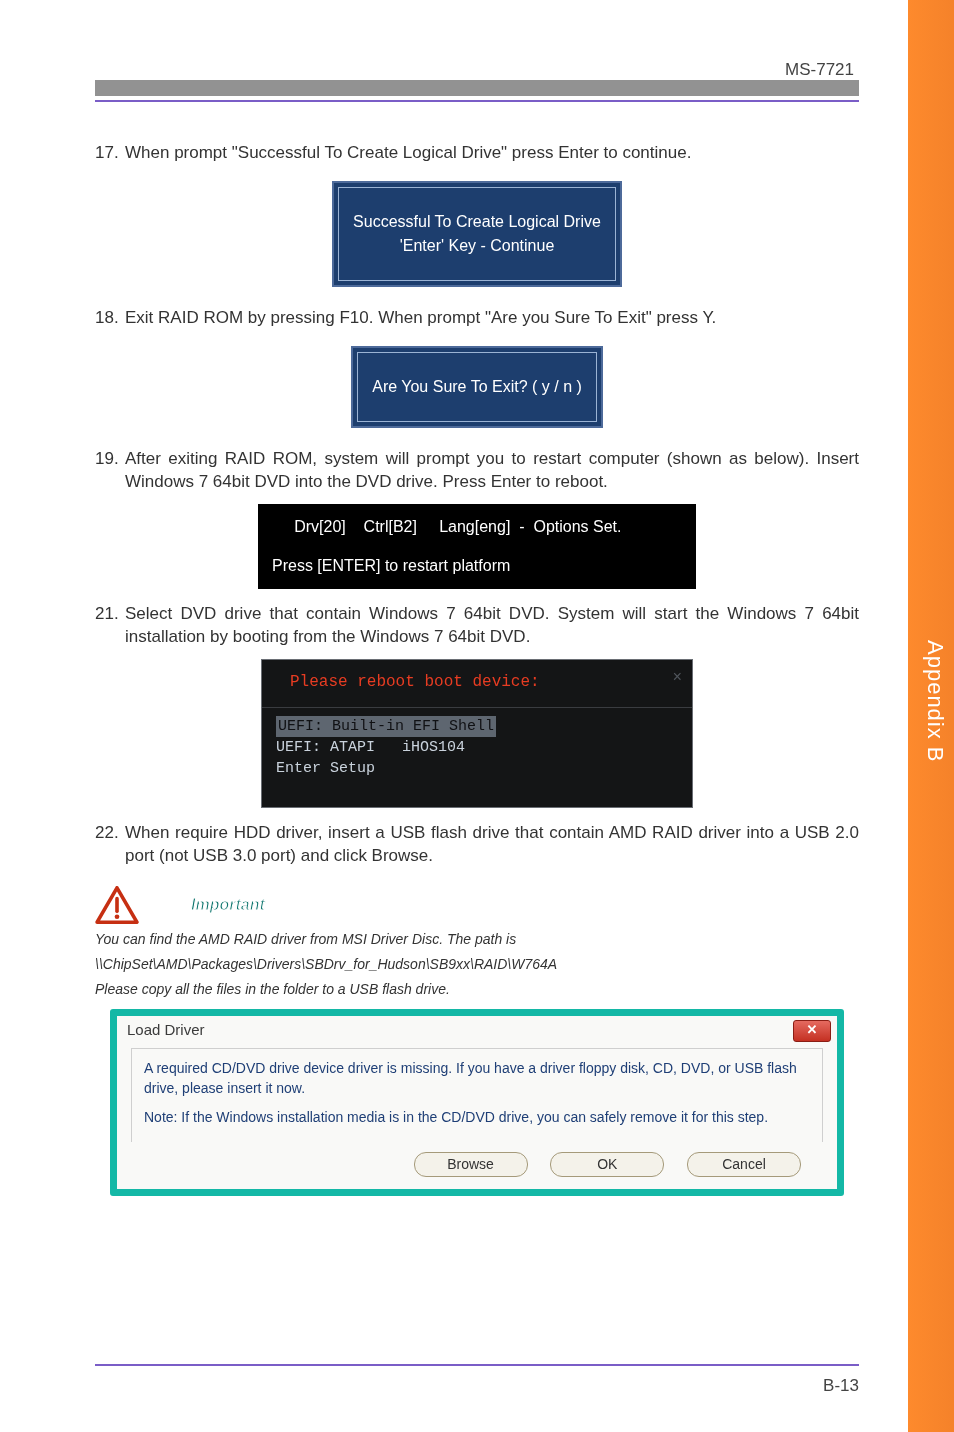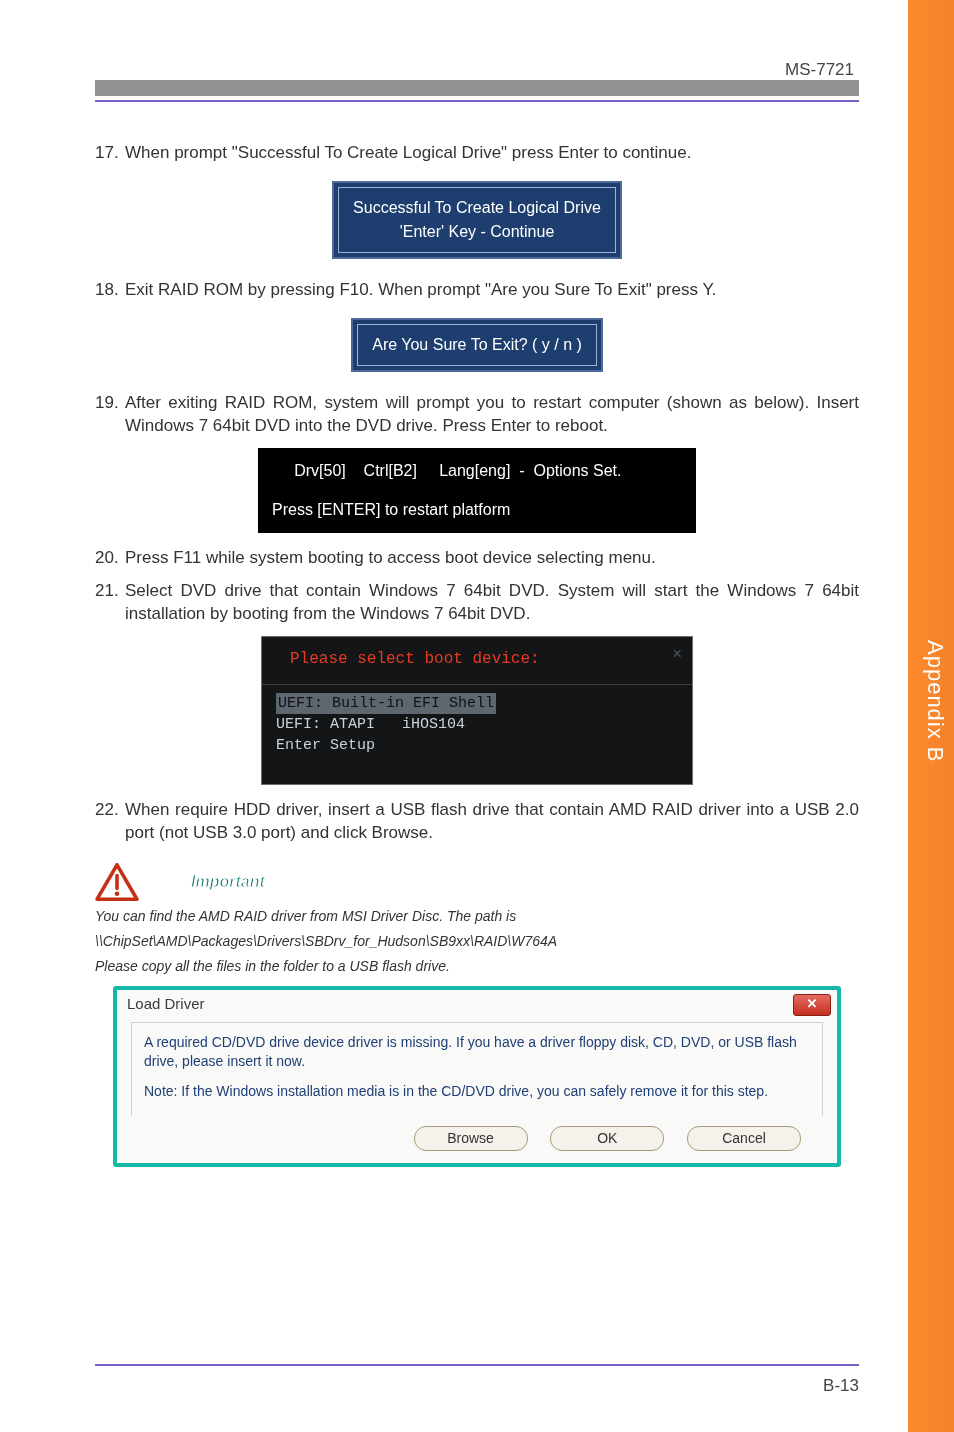--- a/index.html
+++ b/index.html
@@ -60,21 +60,21 @@
     background: #1d3e6e;
     display: inline-block;
     padding: 4px;
     margin: 6px auto;
   }
   .dialog-blue-inner {
     border: 1px solid #9bb3d4;
     color: #fff;
     text-align: center;
     font-size: 16px;
-    padding: 8px 14px;
+    padding: 22px 14px;
     line-height: 1.5;
   }
   .center-wrap {
     text-align: center;
     margin: 8px 0 14px;
   }
   .terminal-box {
     background: #000;
     color: #fff;
     font-size: 16px;
@@ -139,21 +139,21 @@
     -webkit-text-stroke: 1px #fff;
     text-shadow: 1px 1px 0 #fff, -1px -1px 0 #fff, 1px -1px 0 #fff, -1px 1px 0 #fff;
     margin-left: 44px;
   }
   .italic-note {
     font-style: italic;
     font-size: 14px;
     margin: 6px 0;
   }
   .load-driver-box {
-    border: 4px solid #14b8a6;
+    border: 7px solid #14b8a6;
     border-radius: 3px;
     width: 720px;
     margin: 10px auto 12px;
     background: #f9f9f7;
     padding-bottom: 12px;
     position: relative;
   }
   .ld-header {
     display: flex;
     justify-content: space-between;
@@ -287,40 +287,36 @@
       </div>
     </div>
 
     <div class="step">
       <div class="num">19.</div>
       <div class="txt">After exiting RAID ROM, system will prompt you to restart computer (shown as below). Insert Windows 7 64bit DVD into the DVD drive. Press Enter to reboot.</div>
     </div>
 
     <div class="center-wrap">
       <div class="terminal-box">
-        <div style="white-space:pre;">     Drv[50]    Ctrl[B2]     Lang[eng]  -  Options Set.</div>
+        <div style="white-space:pre;">     Drv[20]    Ctrl[B2]     Lang[eng]  -  Options Set.</div>
         <div style="height:14px"></div>
         <div>Press  [ENTER] to restart platform</div>
       </div>
     </div>
 
-    <div class="step">
-      <div class="num">20.</div>
-      <div class="txt">Press F11 while system booting to access boot device selecting menu.</div>
-    </div>
 
     <div class="step">
       <div class="num">21.</div>
       <div class="txt">Select DVD drive that contain Windows 7 64bit DVD. System will start the Windows 7 64bit installation by booting from the Windows 7 64bit DVD.</div>
     </div>
 
     <div class="center-wrap">
       <div class="boot-device-box">
         <div class="boot-title-bar">
-          <span>Please select boot device:</span>
+          <span>Please reboot boot device:</span>
           <span class="boot-close">×</span>
         </div>
         <div class="boot-body">
           <div><span class="boot-selected">UEFI: Built-in EFI Shell</span></div>
           <div style="white-space:pre;">UEFI: ATAPI   iHOS104</div>
           <div>Enter Setup</div>
         </div>
       </div>
     </div>
 

